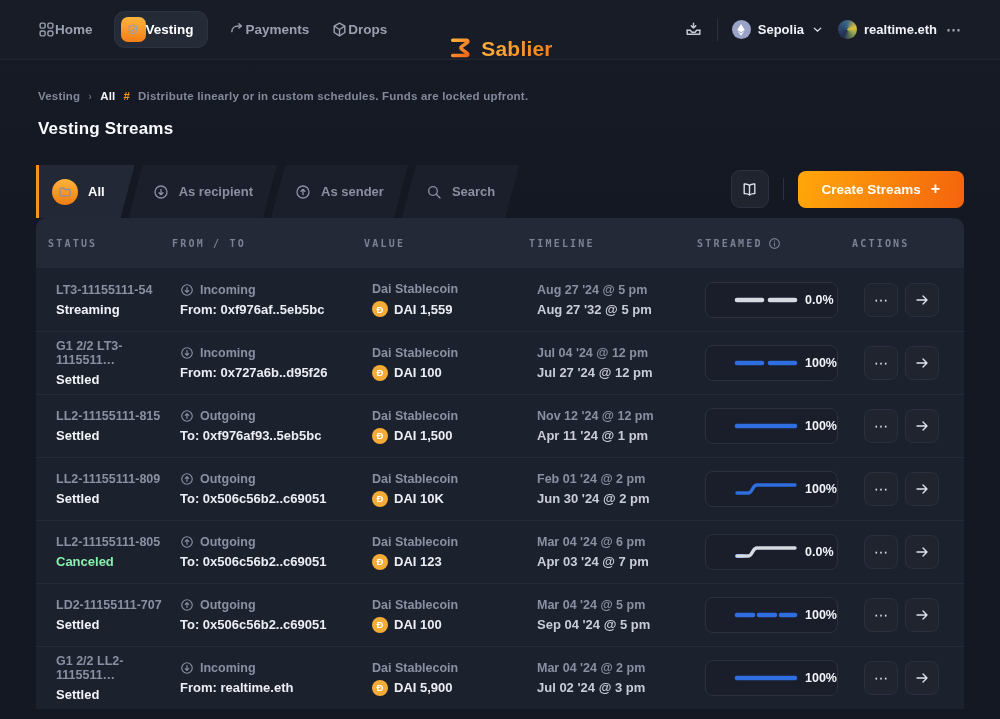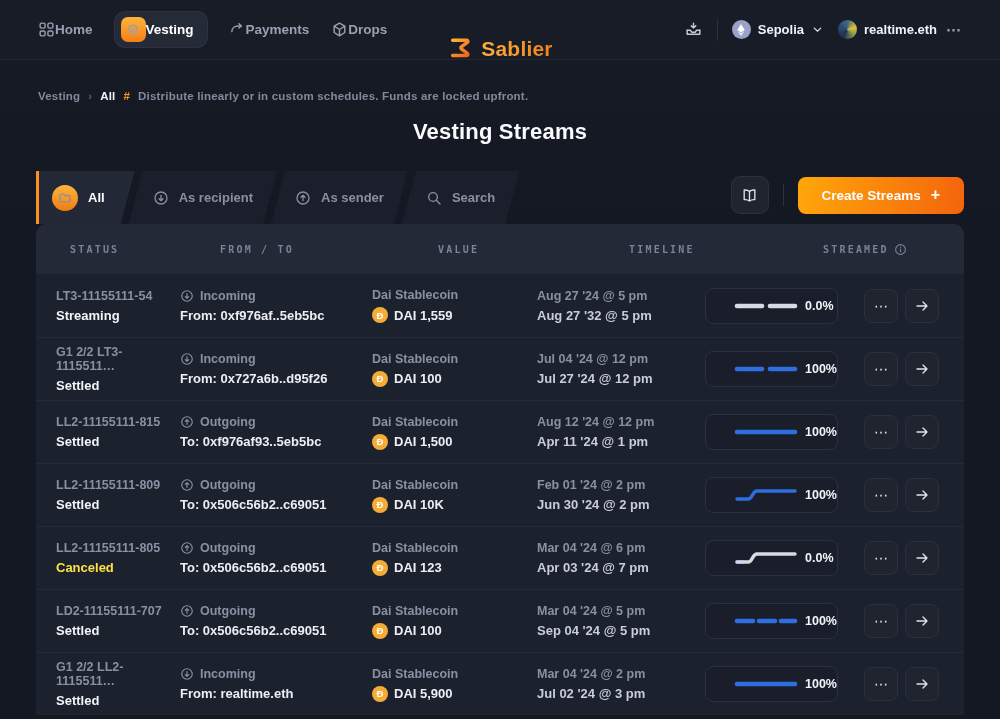--- a/index.html
+++ b/index.html
@@ -28,48 +28,48 @@
   .avatar { width:19px; height:19px; border-radius:50%; background:conic-gradient(from 210deg,#223052,#2f4f75 95deg,#3a6a84 150deg,#e3c23c 225deg,#8aa04f 275deg,#223052); }
   .dots { color:#9aa0b1; font-size:15px; letter-spacing:1px; margin-left:2px; cursor:pointer; }
 
   
   .hero { padding:30px 38px 0 38px; }
   .crumbs { display:flex; align-items:center; gap:8px; font-size:11.5px; font-weight:700; color:#82899c; letter-spacing:.2px; }
   .crumb-sep { color:#5c6375; font-size:11px; }
   .crumb-cur { color:#f2f3f8; }
   .crumb-hash { color:#f7931e; font-weight:800; }
   .crumb-desc { color:#82899c; font-weight:600; }
-  .page-title { margin-top:17px; font-size:22px; font-weight:700; color:#fafbff; letter-spacing:.2px;text-align:center; }
+  .page-title { margin-top:17px; font-size:17px; font-weight:700; color:#fafbff; letter-spacing:.2px; }
 
   
   .tabbar { margin-top:26px; padding:0 36px; display:flex; align-items:flex-end; }
   .tabs { display:flex; height:53px; }
   .tab { position:relative; height:53px; display:flex; align-items:center; gap:10px; padding:0 24px; font-size:13px; font-weight:700; color:#8a90a2; cursor:pointer; background:#1b1f2b; clip-path:polygon(14px 0, 100% 0, calc(100% - 14px) 100%, 0 100%); margin-right:-6px; }
   .tab svg { stroke:#8a90a2; }
   .tab.active { background:#232837; color:#ffffff; clip-path:polygon(0 0, 100% 0, calc(100% - 14px) 100%, 0 100%); padding:0 30px 0 16px; }
   .tab-stripe { position:absolute; left:0; top:0; bottom:0; width:3px; background:#f7931e; }
   .tab-coin { width:26px; height:26px; border-radius:50%; background:linear-gradient(180deg,#ffb43c,#ef7d12); display:flex; align-items:center; justify-content:center; }
   .toolbar { margin-left:auto; display:flex; align-items:center; gap:14px; padding-bottom:10px; }
   .icon-btn { width:38px; height:38px; border-radius:9px; background:#20242f; border:1px solid #2a3040; display:flex; align-items:center; justify-content:center; cursor:pointer; }
   .create-btn { height:37px; padding:0 24px; border:none; border-radius:8px; background:linear-gradient(100deg,#ffa70a,#f4640d); color:#fff; font-family:inherit; font-size:13.5px; font-weight:700; display:flex; align-items:center; gap:10px; cursor:pointer; }
   .create-btn .plus { font-size:16px; font-weight:700; }
 
   
   .table { margin:0 36px; border-radius:10px 10px 0 0; overflow:hidden; }
-  .thead { display:grid; grid-template-columns:124px 192px 165px 168px 155px 1fr; padding-left:34px; height:50px; align-items:center; background:#242938;gap:26px; }
+  .thead { display:grid; grid-template-columns:124px 192px 165px 168px 155px 1fr; padding-left:12px; height:50px; align-items:center; background:#242938; }
   .th { font-family:"DejaVu Sans Mono", monospace; font-size:10px; font-weight:700; letter-spacing:2.2px; color:#7b8296; display:flex; align-items:center; gap:5px; }
   .th svg { stroke:#7b8296; }
   .row { display:grid; grid-template-columns:124px 192px 165px 168px 155px 1fr; padding-left:20px; height:63px; align-items:center; background:#1c212e; border-top:1px solid #252b3a; cursor:pointer; }
   .row:first-child { border-top:none; }
   .cell { display:flex; flex-direction:column; gap:5px; }
   .l1 { font-size:12.5px; color:#8a90a2; font-weight:600; display:flex; align-items:center; gap:6px; }
   .l1 svg { stroke:#8a90a2; flex:0 0 auto; }
   .l2 { font-size:13px; color:#eceef4; font-weight:600; display:flex; align-items:center; gap:6px; }
   .l2.status-normal { color:#f2f4f9; font-weight:700;text-align:right; }
-  .l2.status-canceled { color:#fde047; font-weight:700; }
+  .l2.status-canceled { color:#86efac; font-weight:700; }
   .l2.end-time { color:#c9cdd9; }
   .coin { width:16px; height:16px; border-radius:50%; background:#f5ac37; color:#fff; font-size:9.5px; font-weight:800; display:flex; align-items:center; justify-content:center; flex:0 0 auto; }
   .spark-box { width:133px; height:36px; border:1px solid #2b3140; border-radius:8px; display:flex; align-items:center; gap:7px; padding:0 28px; background:#1a1e2a; }
   .spark-box svg { flex:0 0 auto; }
   .pct { font-size:12.5px; font-weight:700; color:#f2f4f9; margin-left:auto; }
   .actions { display:flex; gap:7px; padding-left:4px; }
   .act-btn { width:34px; height:34px; border-radius:8px; background:#20242f; border:1px solid #2a3040; color:#dfe3ec; display:flex; align-items:center; justify-content:center; cursor:pointer; font-size:14px; }
 </style>
 </head>
 <body>
@@ -331,21 +331,21 @@
             <span class="l2">To: 0xf976af93..5eb5bc</span>
           </div>
           <div class="cell">
             <span class="l1">Dai Stablecoin</span>
             <span class="l2">
               <span class="coin">Đ</span>
               <span>DAI 1,500</span>
             </span>
           </div>
           <div class="cell">
-            <span class="l1">Aug 12 '24 @ 12 pm</span>
+            <span class="l1">Nov 12 '24 @ 12 pm</span>
             <span class="l2 end-time">Apr 11 '24 @ 1 pm</span>
           </div>
           <div>
             <div class="spark-box">
               <svg width="64" height="16" viewBox="0 0 64 16" fill="none">
                 <path d="M3 8H61" stroke="#2e6ee0" stroke-width="4.6" stroke-linecap="round" stroke-linejoin="round"></path>
               </svg>
               <span class="pct">100%</span>
             </div>
           </div>

